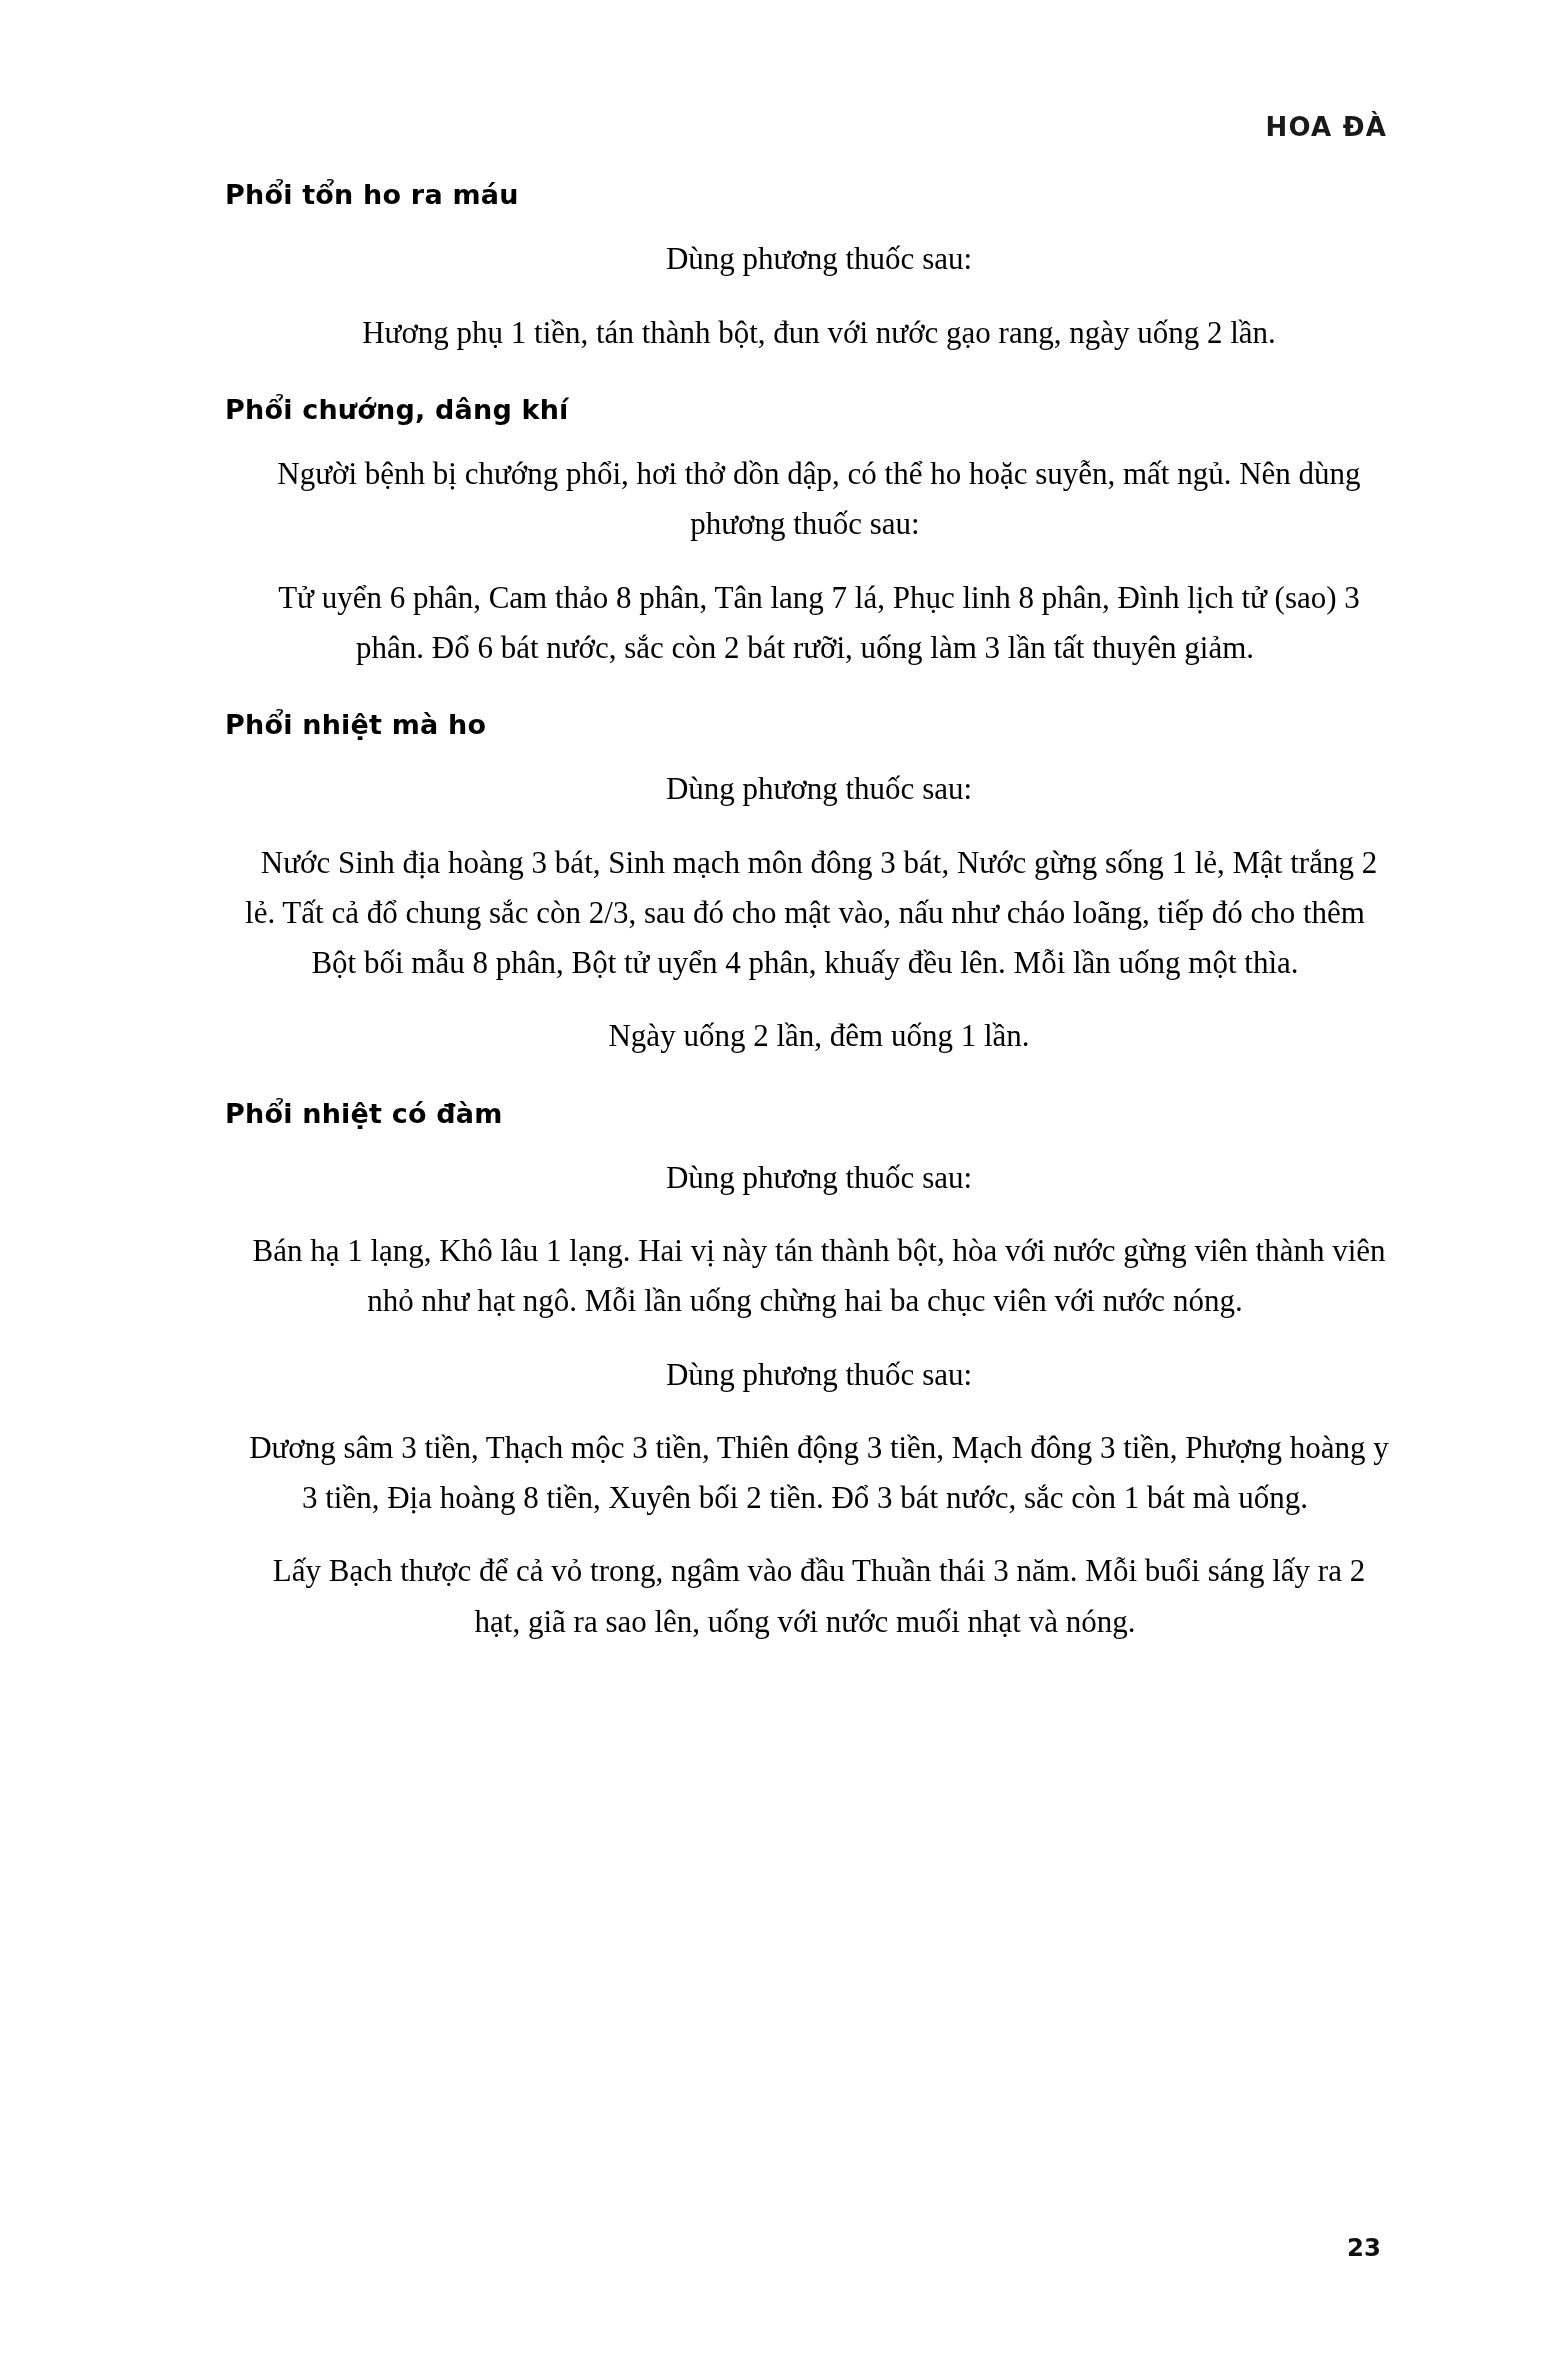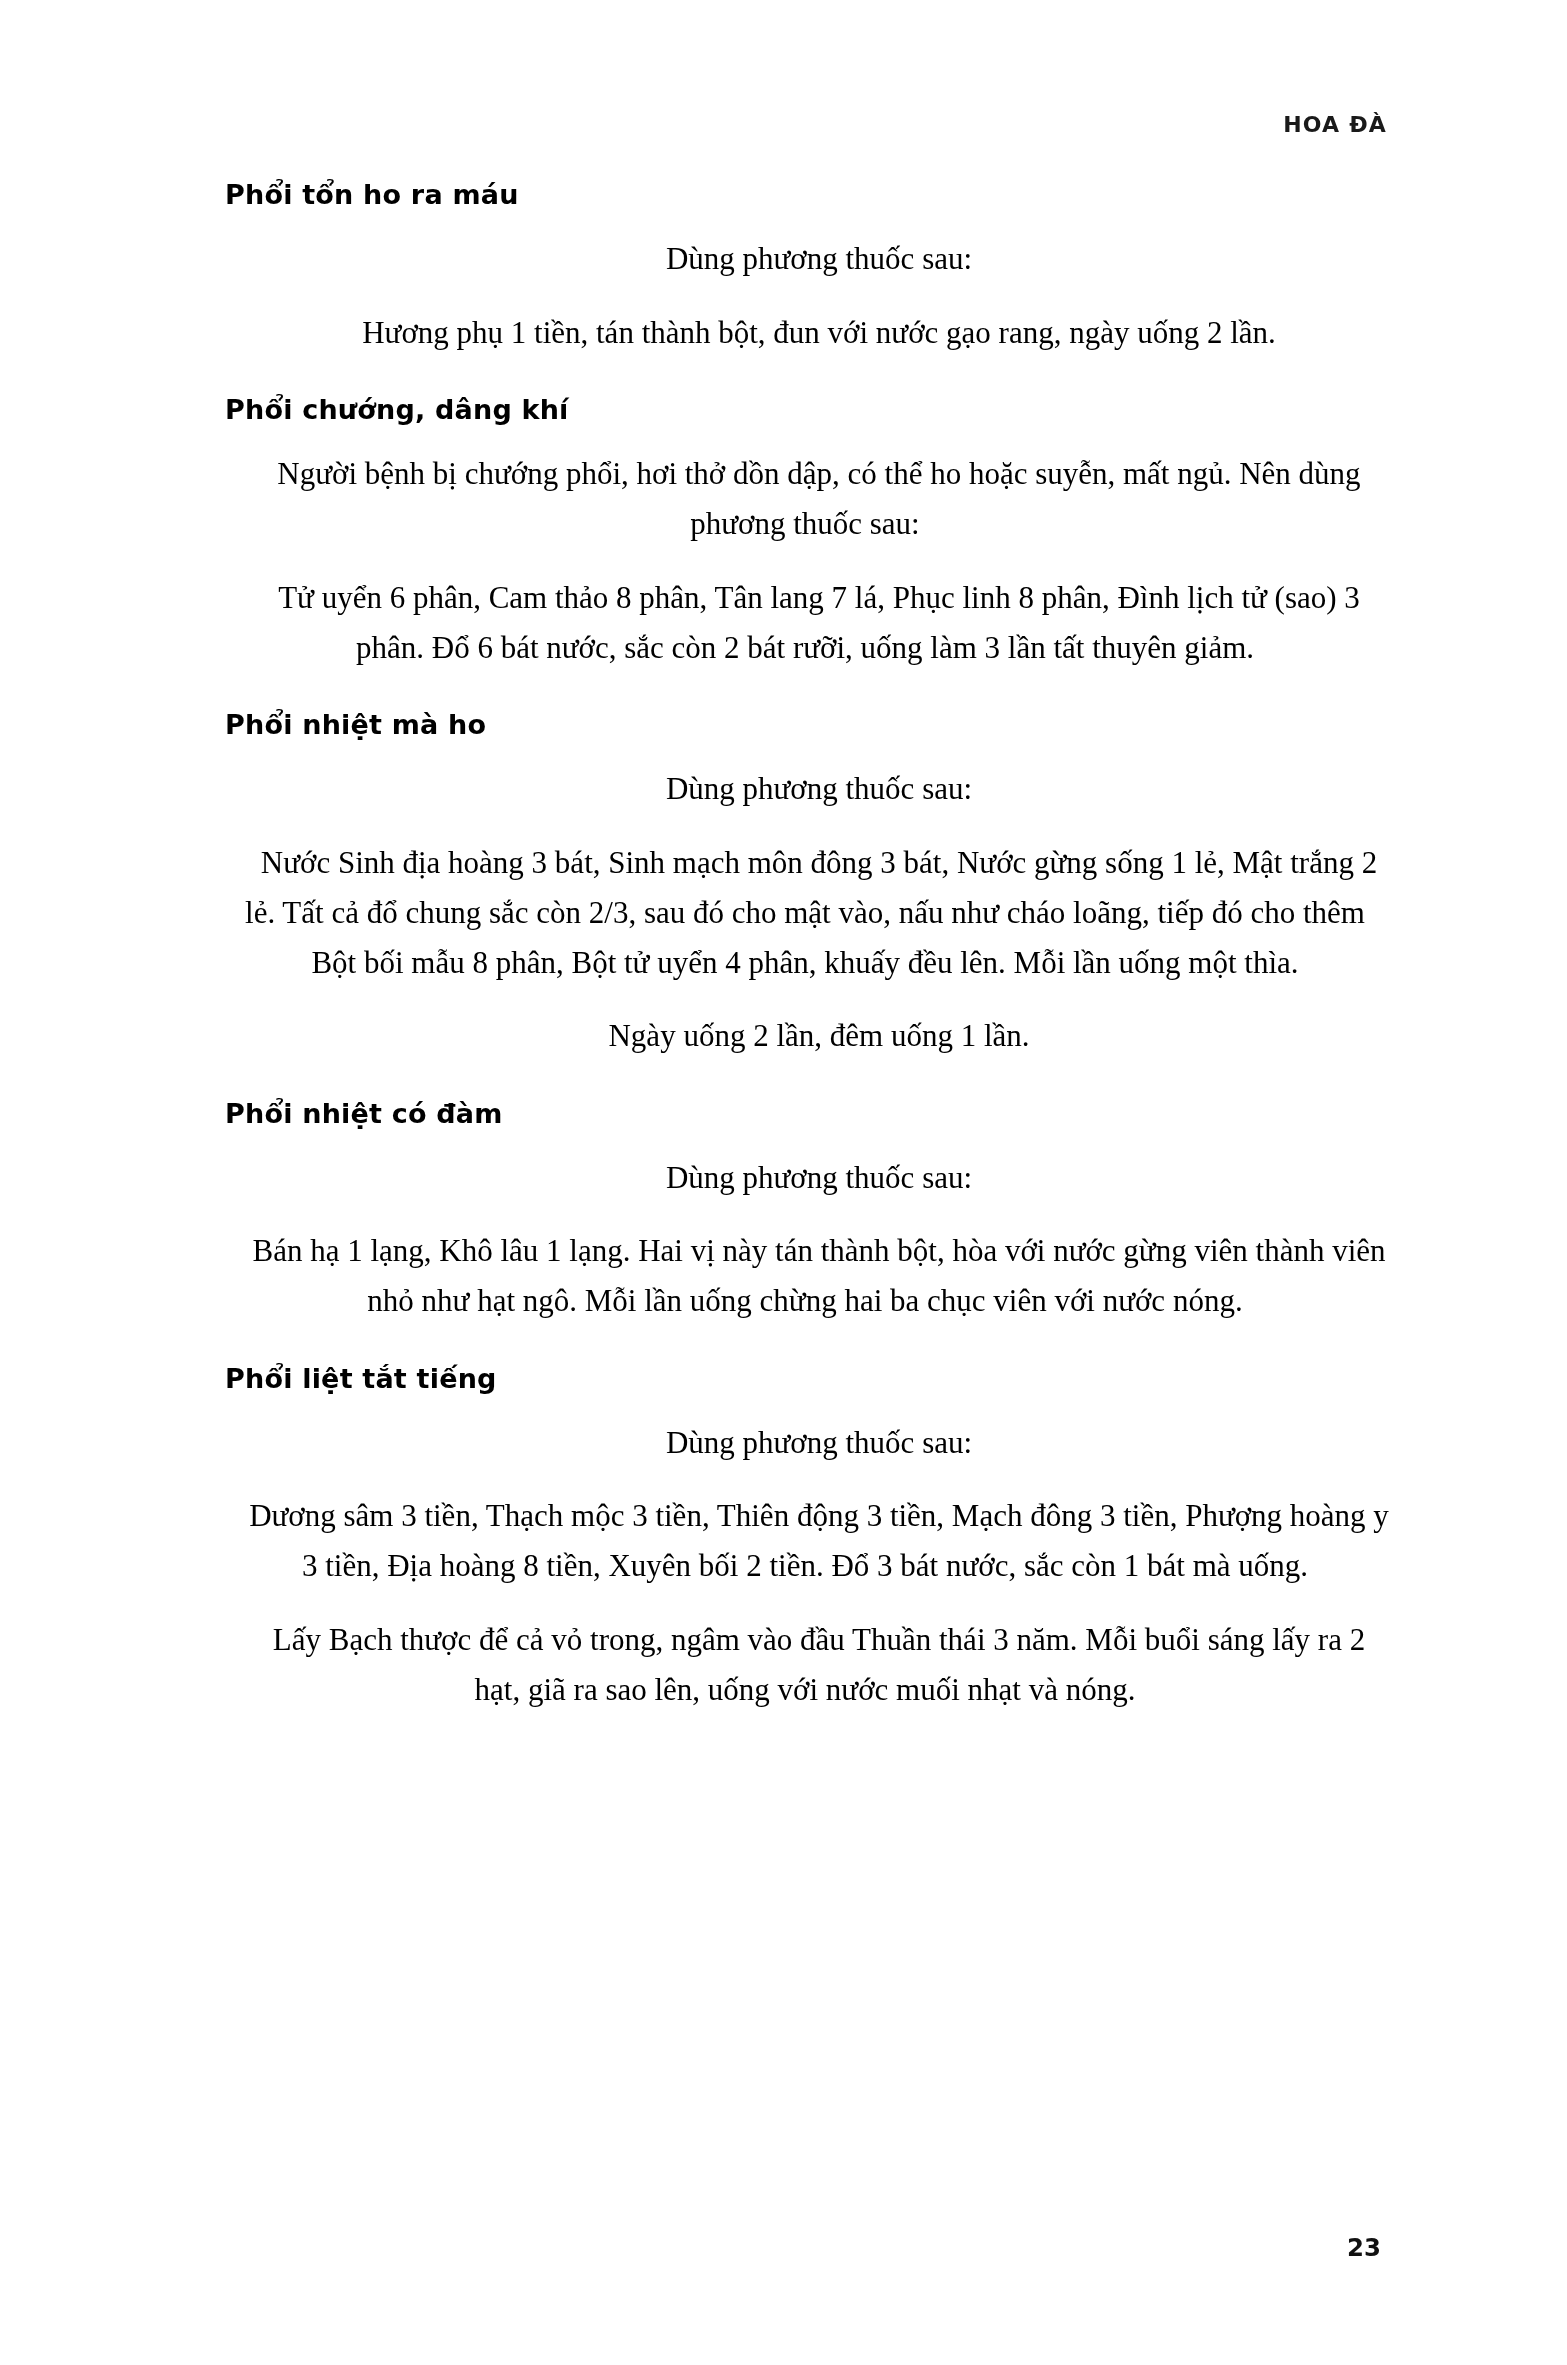--- a/index.html
+++ b/index.html
@@ -16,21 +16,21 @@
     padding: 122px 179px 130px 204px;
     font-family: "Liberation Serif", serif;
     color: #000000;
   }
   .running-head {
     position: absolute;
     top: 112px;
     right: 181px;
     font-family: "DejaVu Sans", sans-serif;
     font-weight: bold;
-    font-size: 22px;
+    font-size: 26px;
     letter-spacing: 1.2px;
     color: #1a1a1a;
   }
   .content {
     margin-top: 57px;
   }
   h2.section-heading {
     font-family: "DejaVu Sans", sans-serif;
     font-weight: bold;
     font-size: 27px;
@@ -80,21 +80,20 @@
 
     <h2 class="section-heading">Phổi nhiệt mà ho</h2>
     <p class="body-text">Dùng phương thuốc sau:</p>
     <p class="body-text">Nước Sinh địa hoàng 3 bát, Sinh mạch môn đông 3 bát, Nước gừng sống 1 lẻ, Mật trắng 2 lẻ. Tất cả đổ chung sắc còn 2/3, sau đó cho mật vào, nấu như cháo loãng, tiếp đó cho thêm Bột bối mẫu 8 phân, Bột tử uyển 4 phân, khuấy đều lên. Mỗi lần uống một thìa.</p>
     <p class="body-text">Ngày uống 2 lần, đêm uống 1 lần.</p>
 
     <h2 class="section-heading">Phổi nhiệt có đàm</h2>
     <p class="body-text">Dùng phương thuốc sau:</p>
     <p class="body-text">Bán hạ 1 lạng, Khô lâu 1 lạng. Hai vị này tán thành bột, hòa với nước gừng viên thành viên nhỏ như hạt ngô. Mỗi lần uống chừng hai ba chục viên với nước nóng.</p>
 
-    <h2 class="section-heading">Phổi liệt tắt tiếng</h2>
     <p class="body-text">Dùng phương thuốc sau:</p>
     <p class="body-text">Dương sâm 3 tiền, Thạch mộc 3 tiền, Thiên động 3 tiền, Mạch đông 3 tiền, Phượng hoàng y 3 tiền, Địa hoàng 8 tiền, Xuyên bối 2 tiền. Đổ 3 bát nước, sắc còn 1 bát mà uống.</p>
 
     <p class="body-text">Lấy Bạch thược để cả vỏ trong, ngâm vào đầu Thuần thái 3 năm. Mỗi buổi sáng lấy ra 2 hạt, giã ra sao lên, uống với nước muối nhạt và nóng.</p>
 
   </div>
 
   <div class="page-number">23</div>
 
 </div>

